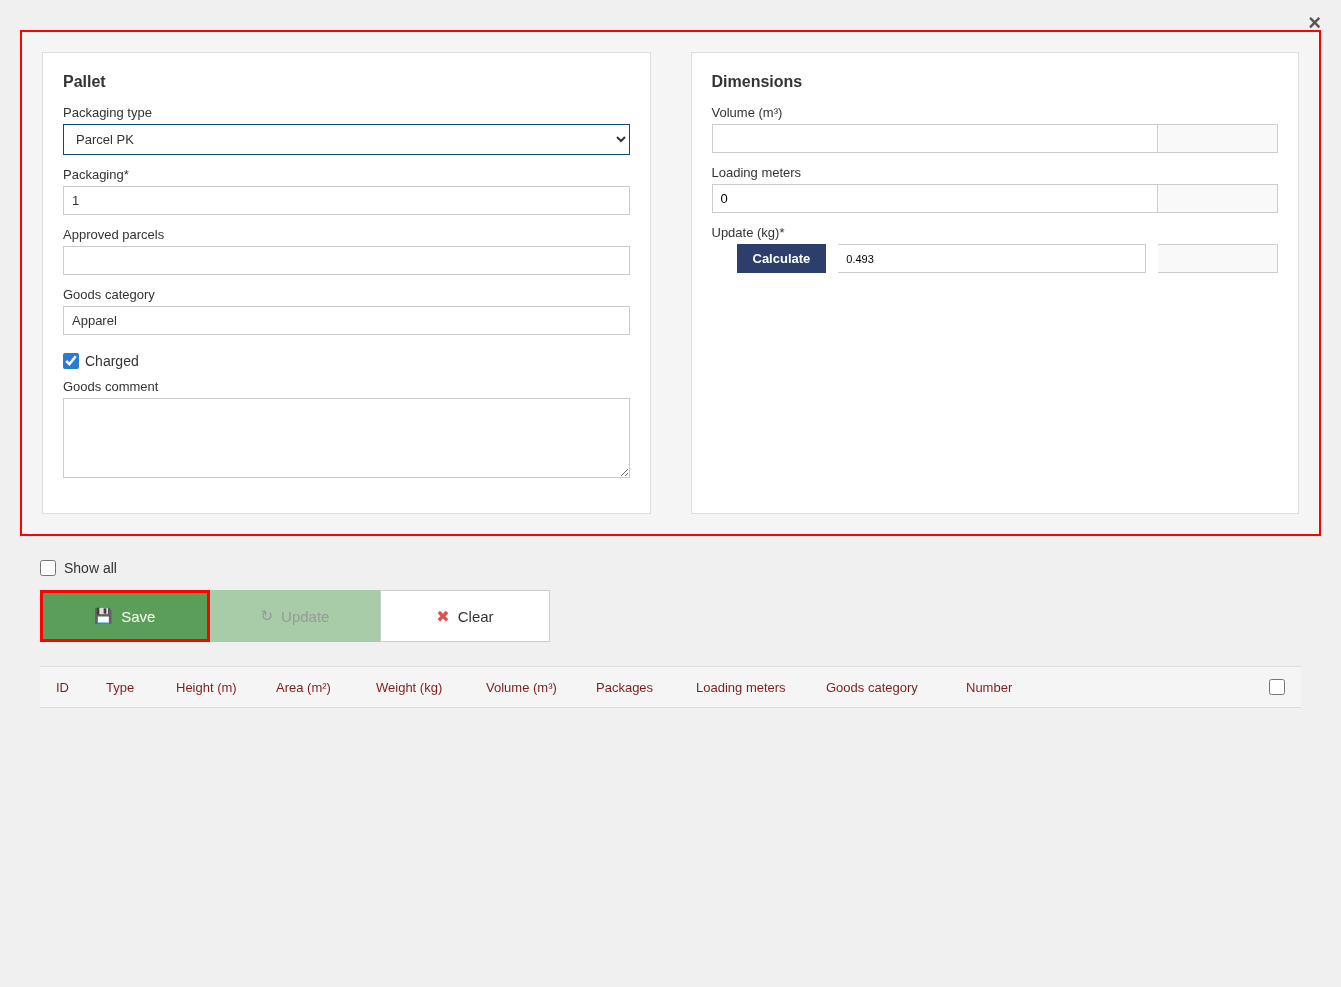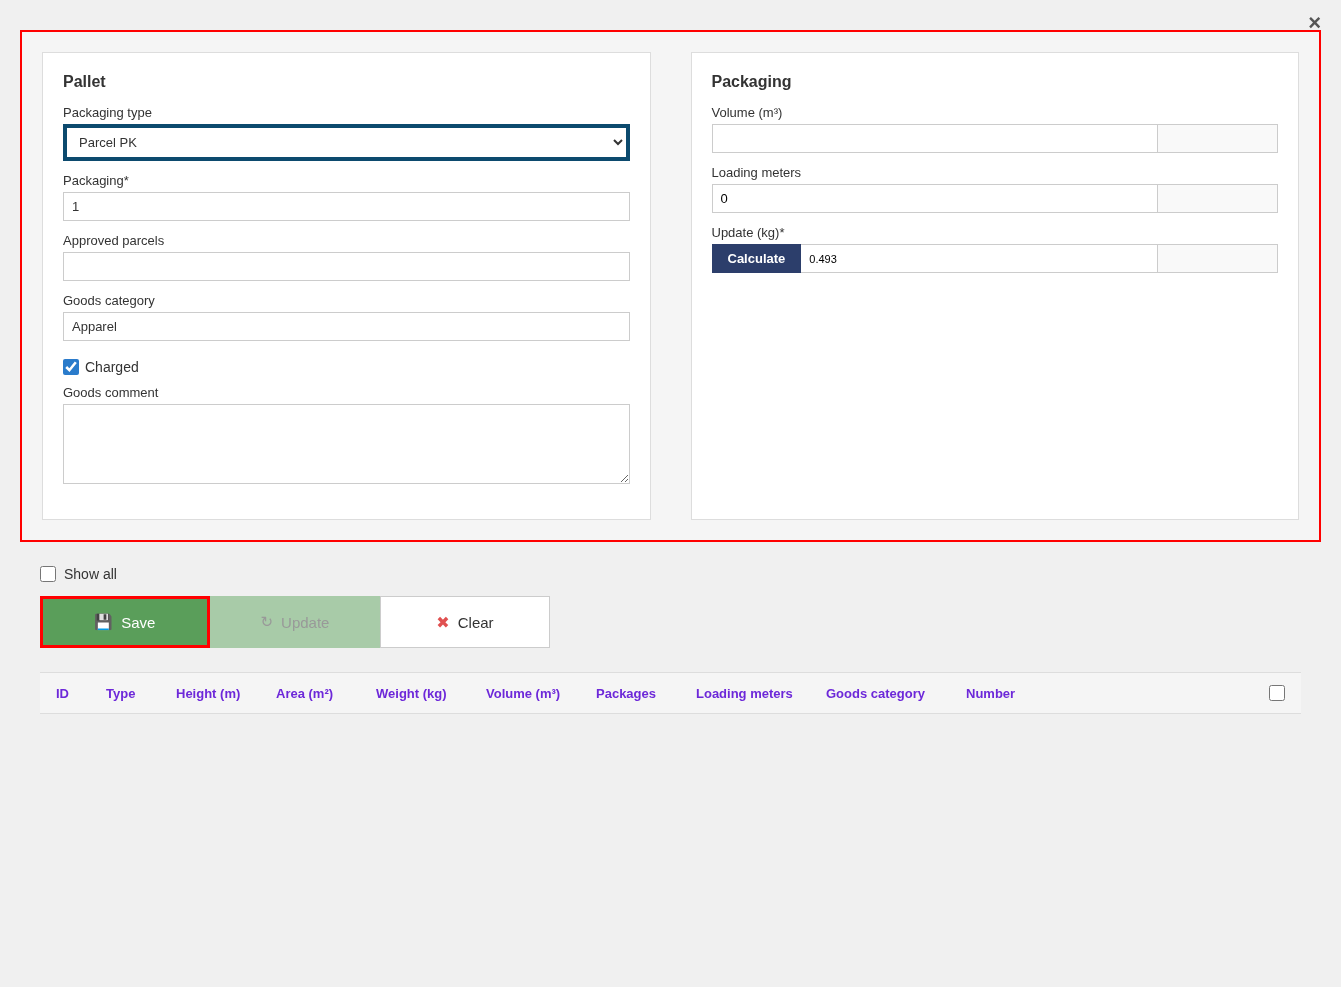--- a/index.html
+++ b/index.html
@@ -74,21 +74,21 @@
       padding: 6px 8px;
       border: 1px solid #ccc;
       font-size: 13px;
       background: #fff;
       color: #333;
     }
 
     .field-select {
       width: 100%;
       padding: 6px 8px;
-      border: 4px solid #0c4a6e;
+      border: 1px solid #0c4a6e;
       font-size: 13px;
       background: #fff;
       color: #333;
       appearance: auto;
     }
 
     .field-textarea {
       width: 100%;
       padding: 6px 8px;
       border: 1px solid #ccc;
@@ -210,23 +210,23 @@
       display: flex;
       align-items: center;
       background: #f5f5f5;
       border-top: 1px solid #ddd;
       border-bottom: 1px solid #ddd;
       padding: 12px 16px;
       gap: 20px;
     }
 
     .table-col {
-      font-weight: bold;
-      font-size: 13px;
-      color: #6d28d9;
+      font-weight: normal;
+      font-size: 13px;
+      color: #7f1d1d;
       white-space: nowrap;
     }
 
     .table-col-id { min-width: 30px; }
     .table-col-type { min-width: 50px; }
     .table-col-height { min-width: 80px; }
     .table-col-area { min-width: 80px; }
     .table-col-weight { min-width: 90px; }
     .table-col-volume { min-width: 90px; }
     .table-col-packages { min-width: 80px; }
@@ -275,21 +275,22 @@
       width: 120px;
       padding: 6px 8px;
       border: 1px solid #ccc;
       border-left: none;
       font-size: 13px;
       background: #f9f9f9;
     }
 
     .weight-row-full {
       display: flex;
-      gap: 0;
+      gap: 12px;
+      margin-left: 25px;
     }
     .weight-input-side {
       width: 120px;
       padding: 6px 8px;
       border: 1px solid #ccc;
       border-left: none;
       font-size: 13px;
       background: #f9f9f9;
     }
   </style>
@@ -334,21 +335,21 @@
         <label>Charged</label>
       </div>
 
       <div class="field-group">
         <label class="field-label">Goods comment</label>
         <textarea class="field-textarea" style=""></textarea>
       </div>
     </div>
 
     <div class="right-panel">
-      <div class="panel-title">Packaging</div>
+      <div class="panel-title">Dimensions</div>
 
       <div class="field-group">
         <label class="field-label">Volume (m³)</label>
         <div class="volume-row">
           <input class="volume-input-main" type="text" value="" style="">
           <input class="volume-input-side" type="text" value="" style="">
         </div>
       </div>
 
       <div class="field-group">

